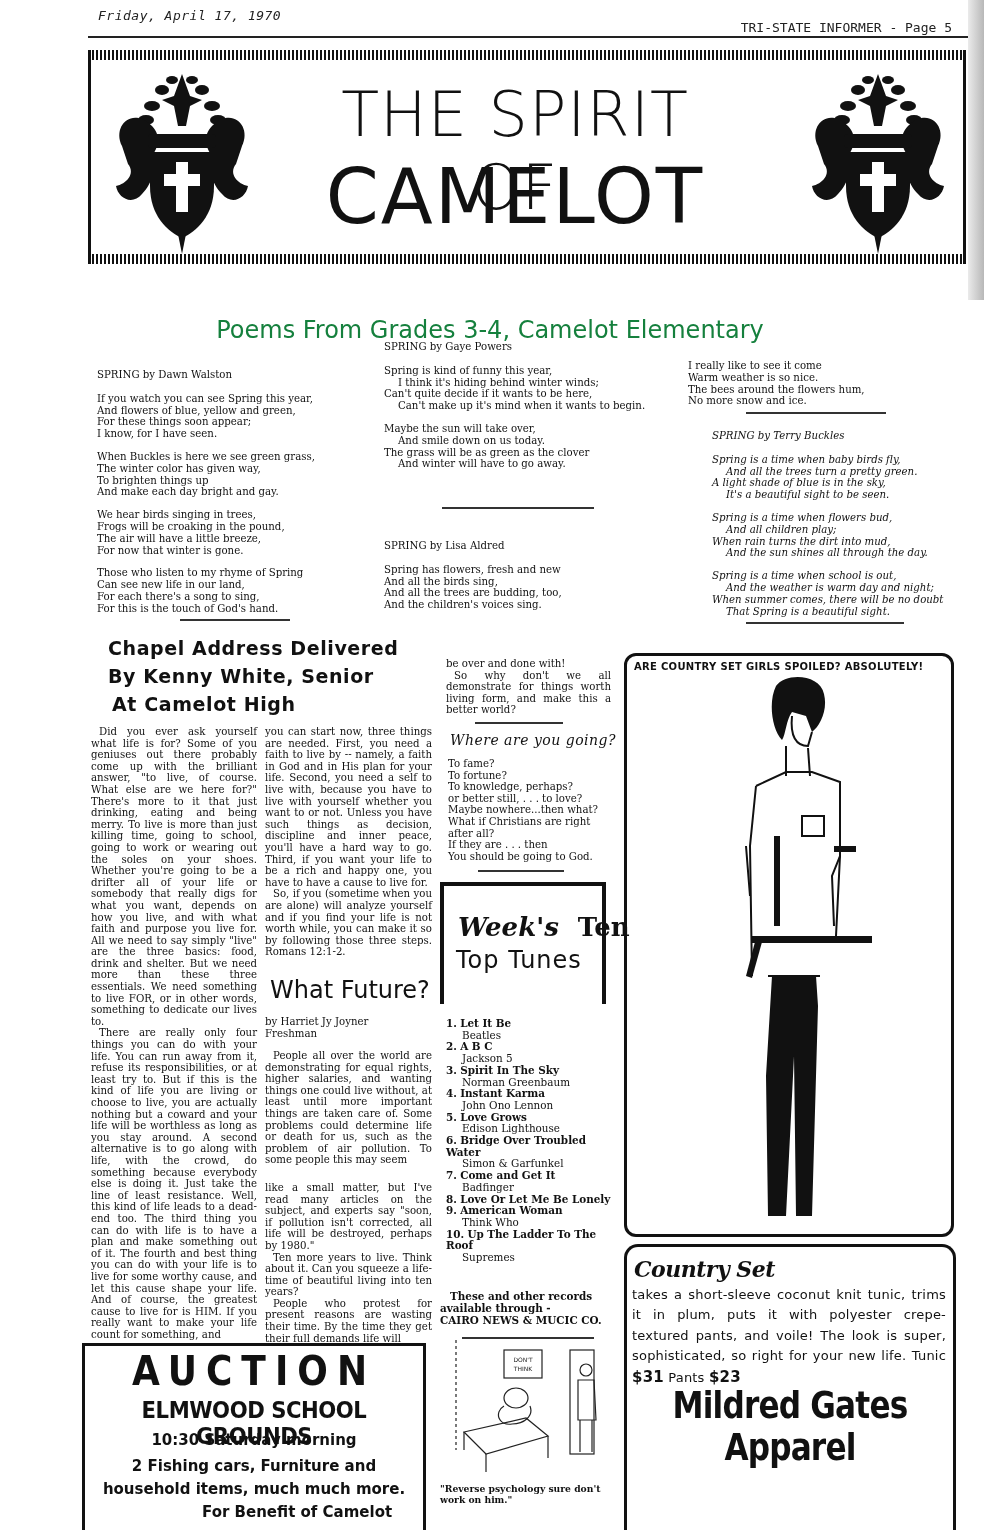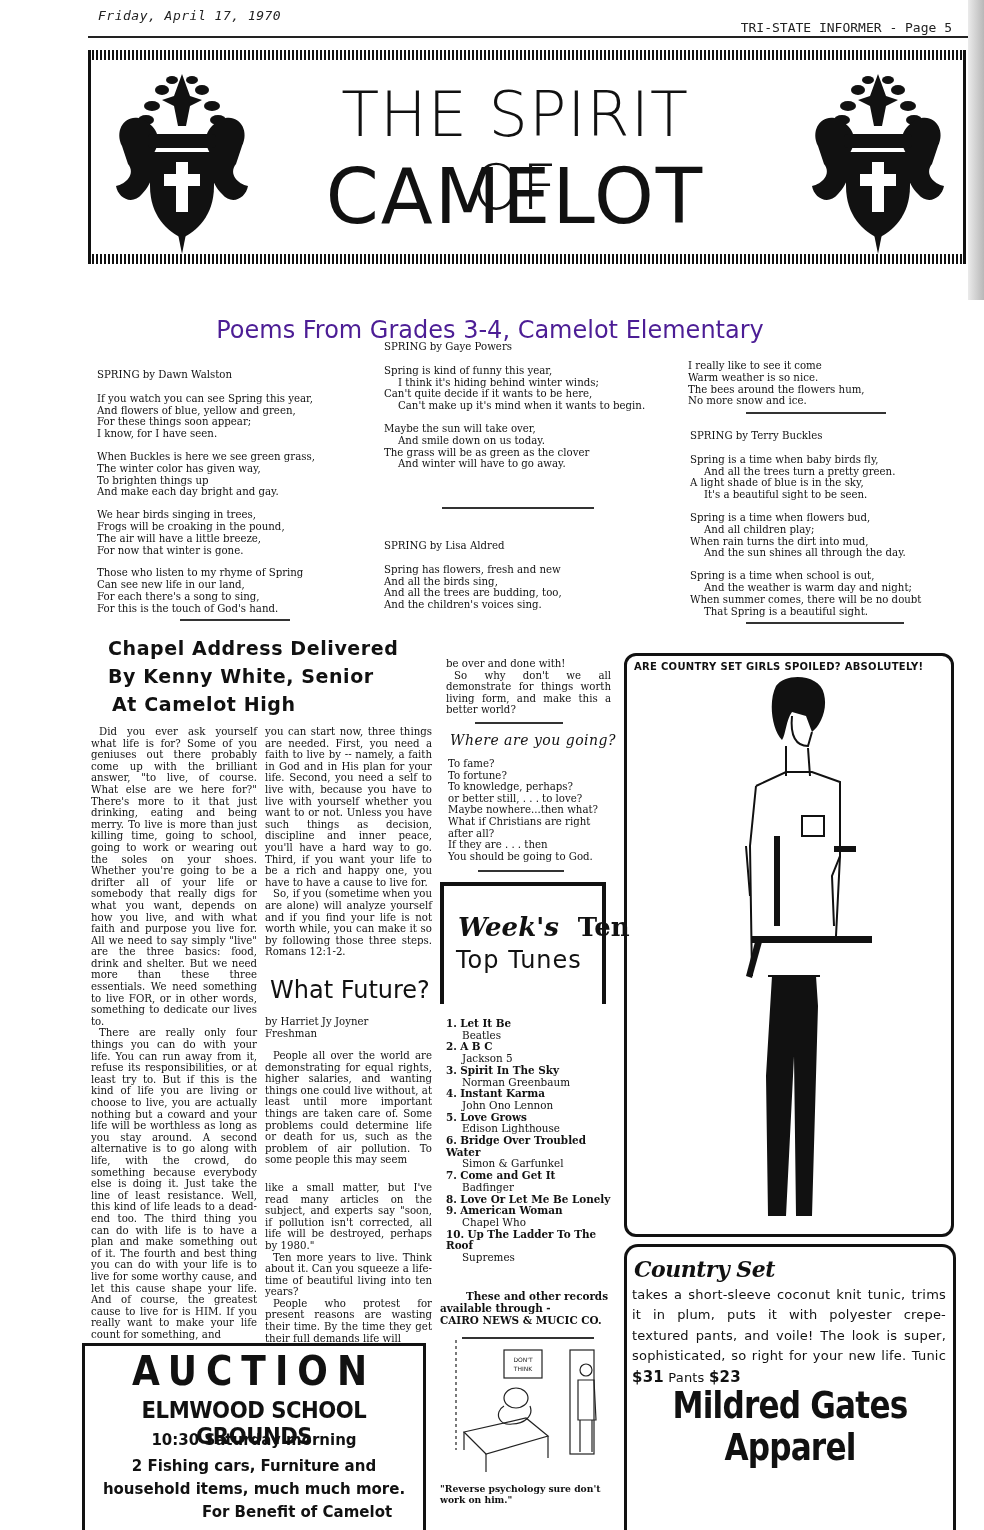--- a/index.html
+++ b/index.html
@@ -18,21 +18,21 @@
   .banner-right { left: 963px; top: 50px; width: 3px; height: 214px; background: #111; }
   .edge-shadow { left: 968px; top: 0; width: 16px; height: 300px; background: linear-gradient(90deg, #ddd, #888); opacity: 0.6; }
 
   .crest { width: 140px; height: 190px; }
   .crest-left { left: 112px; top: 66px; }
   .crest-right { left: 808px; top: 66px; }
 
   .title-1 { left: 300px; top: 78px; width: 430px; text-align: center; font-family: "DejaVu Sans", sans-serif; font-size: 62px; font-weight: 300; letter-spacing: 1px; color: #111; }
   .title-2 { left: 300px; top: 152px; width: 430px; text-align: center; font-family: "DejaVu Sans", sans-serif; font-size: 76px; font-weight: 400; letter-spacing: 2px; color: #111; }
 
-  .poems-heading { left: 130px; top: 316px; width: 720px; text-align: center; font-family: "DejaVu Sans", sans-serif; font-size: 24px; color: #4c1d95; }
+  .poems-heading { left: 130px; top: 316px; width: 720px; text-align: center; font-family: "DejaVu Sans", sans-serif; font-size: 24px; color: #15803d; }
 
   
   .poem { font-size: 10.2px; line-height: 11.8px; }
   .poem .ptitle { margin-bottom: 12px; }
   .poem .stanza { margin-bottom: 11px; }
   .poem .line.ind { padding-left: 14px; }
   .rule-sm { height: 2px; background: #333; }
 
   
   .headline-chapel { left: 108px; top: 634px; font-family: "DejaVu Sans", sans-serif; font-weight: bold; font-size: 19px; line-height: 28px; letter-spacing: 0.6px; }
@@ -195,21 +195,21 @@
 <div class="abs poem" style="left:688px; top:360px; width:260px;">
   <div class="stanza">
     <div class="line">I really like to see it come</div>
     <div class="line">Warm weather is so nice.</div>
     <div class="line">The bees around the flowers hum,</div>
     <div class="line">No more snow and ice.</div>
   </div>
 </div>
 <div class="abs rule-sm" style="left:746px; top:412px; width:140px;"></div>
 
-<div class="abs poem" style="left:690px; top:430px; width:260px;">
+<div class="abs poem" style="left:712px; top:430px; width:260px;font-style:italic;">
   <div class="ptitle">SPRING  by Terry Buckles</div>
   <div class="stanza">
     <div class="line">Spring is a time when baby birds fly,</div>
     <div class="line ind">And all the trees turn a pretty green.</div>
     <div class="line">A light shade of blue is in the sky,</div>
     <div class="line ind">It's a beautiful sight to be seen.</div>
   </div>
   <div class="stanza">
     <div class="line">Spring is a time when flowers bud,</div>
     <div class="line ind">And all children play;</div>
@@ -279,26 +279,26 @@
 
 <div class="abs tunes-list">
   <div><span class="song">1.</span> <span class="song">Let It Be</span><div class="artist">Beatles</div></div>
   <div><span class="song">2.</span> <span class="song">A B C</span><div class="artist">Jackson 5</div></div>
   <div><span class="song">3.</span> <span class="song">Spirit In The Sky</span><div class="artist">Norman Greenbaum</div></div>
   <div><span class="song">4.</span> <span class="song">Instant Karma</span><div class="artist">John Ono Lennon</div></div>
   <div><span class="song">5.</span> <span class="song">Love Grows</span><div class="artist">Edison Lighthouse</div></div>
   <div><span class="song">6.</span> <span class="song">Bridge Over Troubled Water</span><div class="artist">Simon &amp; Garfunkel</div></div>
   <div><span class="song">7.</span> <span class="song">Come and Get It</span><div class="artist">Badfinger</div></div>
   <div><span class="song">8.</span> <span class="song">Love Or Let Me Be Lonely</span><div class="artist"></div></div>
-  <div><span class="song">9.</span> <span class="song">American Woman</span><div class="artist">Chapel Who</div></div>
+  <div><span class="song">9.</span> <span class="song">American Woman</span><div class="artist">Think Who</div></div>
   <div><span class="song">10.</span> <span class="song">Up The Ladder To The Roof</span><div class="artist">Supremes</div></div>
 </div>
 
 <div class="abs tunes-footer">
-  <div style="padding-left:10px;text-align:right;">These and other records</div>
+  <div style="padding-left:10px;">These and other records</div>
   <div>available through -</div>
   <div>CAIRO NEWS &amp; MUCIC CO.</div>
 </div>
 
 <div class="abs rule-sm" style="left:462px; top:1337px; width:132px;"></div>
 <svg class="abs cartoon" viewBox="0 0 166 138">
   <g fill="none" stroke="#222" stroke-width="1.2">
     <line x1="10" y1="0" x2="10" y2="110" stroke-dasharray="3 3"></line>
     <rect x="58" y="10" width="38" height="28"></rect>
     <rect x="124" y="10" width="24" height="104"></rect>

